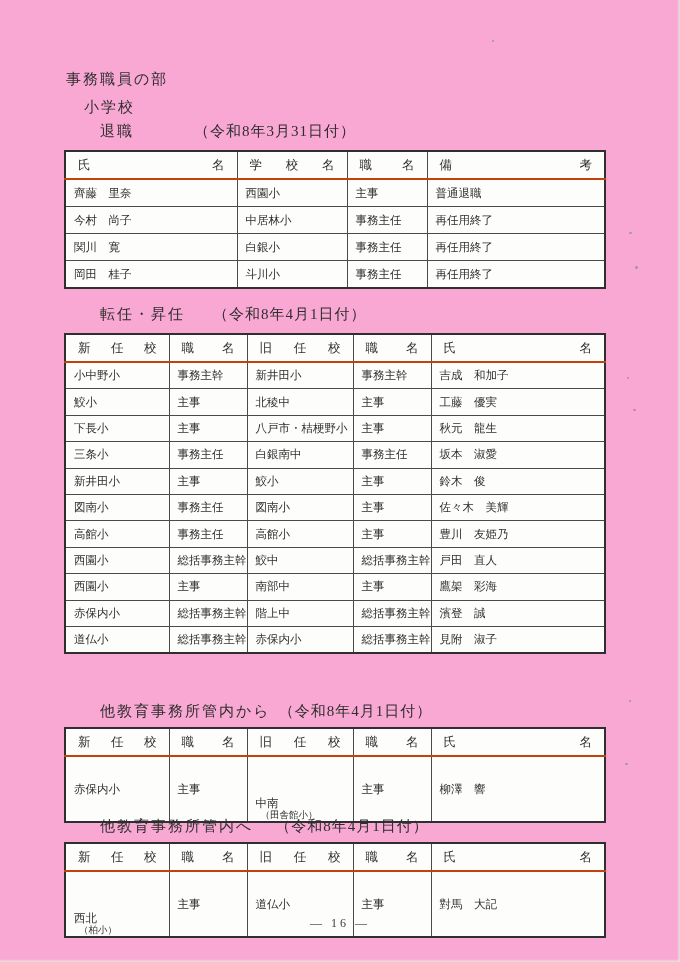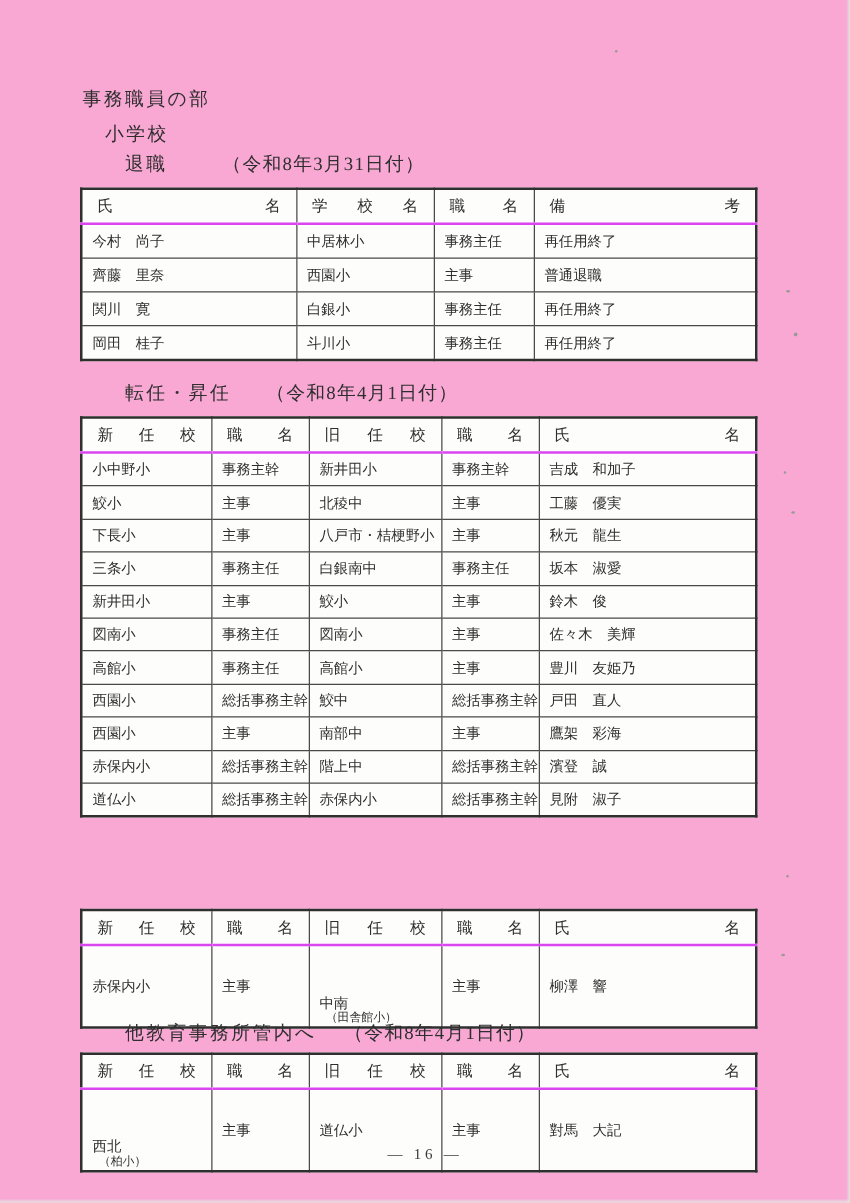--- a/index.html
+++ b/index.html
@@ -11,41 +11,41 @@
   }
   .page{position:absolute;inset:0;background:#f9a8d4;}
   .edge-right{position:absolute;top:0;right:0;width:3px;height:100%;background:linear-gradient(to left,#e2e2de,rgba(226,226,222,0));}
   .edge-bottom{position:absolute;left:0;bottom:0;width:100%;height:3px;background:linear-gradient(to top,#e4e4e0,rgba(228,228,224,0));}
 
   .dept-title{position:absolute;left:66px;top:70px;font-size:15px;letter-spacing:2px;}
   .school-level{position:absolute;left:84px;top:98px;font-size:15px;letter-spacing:2px;}
 
   .section-head{position:absolute;font-size:15px;letter-spacing:2px;white-space:nowrap;}
   .section-head .date{letter-spacing:1px;}
-  .sh1{left:100px;top:122px;}  .sh1 .date{margin-left:44px;}
+  .sh1{left:100px;top:122px;}  .sh1 .date{margin-left:60px;}
   .sh2{left:100px;top:305px;}  .sh2 .date{margin-left:28px;}
   .sh3{left:100px;top:702px;}  .sh3 .date{margin-left:8px;}
   .sh4{left:100px;top:817px;}  .sh4 .date{margin-left:22px;}
 
   table{
     position:absolute;left:64px;width:540px;
     border-collapse:collapse;table-layout:fixed;
     border:2px solid #2f2f2f;
     background:#fdfdfb;
   }
   .tbl1{top:150px;}
   .tbl2{top:333px;}
   .tbl3{top:727px;}
   .tbl4{top:842px;}
   th,td{border:1px solid #4a4a4a;overflow:hidden;}
   th{
     font-weight:normal;font-size:12.5px;height:26px;
     text-align:justify;text-align-last:justify;
     padding:0 12px;
-    border-bottom:2px solid #d946ef;
+    border-bottom:2px solid #c2410c;
   }
   td{
     font-size:11.5px;padding:0 2px 0 8px;white-space:nowrap;
     vertical-align:middle;
   }
   .tbl1 td{height:26px;}
   .tbl2 td{height:25.4px;}
   .tbl3 td,.tbl4 td{height:34px;}
   .cell-line{display:block;line-height:1.15;margin-top:40px;}
   .cell-sub{display:block;line-height:1.15;font-size:9.5px;padding-left:5px;}
@@ -82,30 +82,30 @@
     <thead>
         <tr>
           <th>氏 名</th>
           <th>学 校 名</th>
           <th>職 名</th>
           <th>備 考</th>
         </tr>
       </thead>
     <tbody>
         <tr>
+          <td>齊藤　里奈</td>
+          <td>西園小</td>
+          <td>主事</td>
+          <td>普通退職</td>
+        </tr>
+        <tr>
           <td>今村　尚子</td>
           <td>中居林小</td>
           <td>事務主任</td>
           <td>再任用終了</td>
-        </tr>
-        <tr>
-          <td>齊藤　里奈</td>
-          <td>西園小</td>
-          <td>主事</td>
-          <td>普通退職</td>
         </tr>
         <tr>
           <td>関川　寛</td>
           <td>白銀小</td>
           <td>事務主任</td>
           <td>再任用終了</td>
         </tr>
         <tr>
           <td>岡田　桂子</td>
           <td>斗川小</td>
@@ -209,20 +209,23 @@
         <tr>
           <td>道仏小</td>
           <td>総括事務主幹</td>
           <td>赤保内小</td>
           <td>総括事務主幹</td>
           <td>見附　淑子</td>
         </tr>
       </tbody>
   </table>
 
+  <div class="section-head sh3">
+    <span>他教育事務所管内から</span><span class="date">（令和8年4月1日付）</span>
+  </div>
   <table class="tbl3">
     <colgroup>
         <col style="width:104px">
         <col style="width:78px">
         <col style="width:106px">
         <col style="width:78px">
         <col style="width:174px">
       </colgroup>
     <thead>
         <tr>

